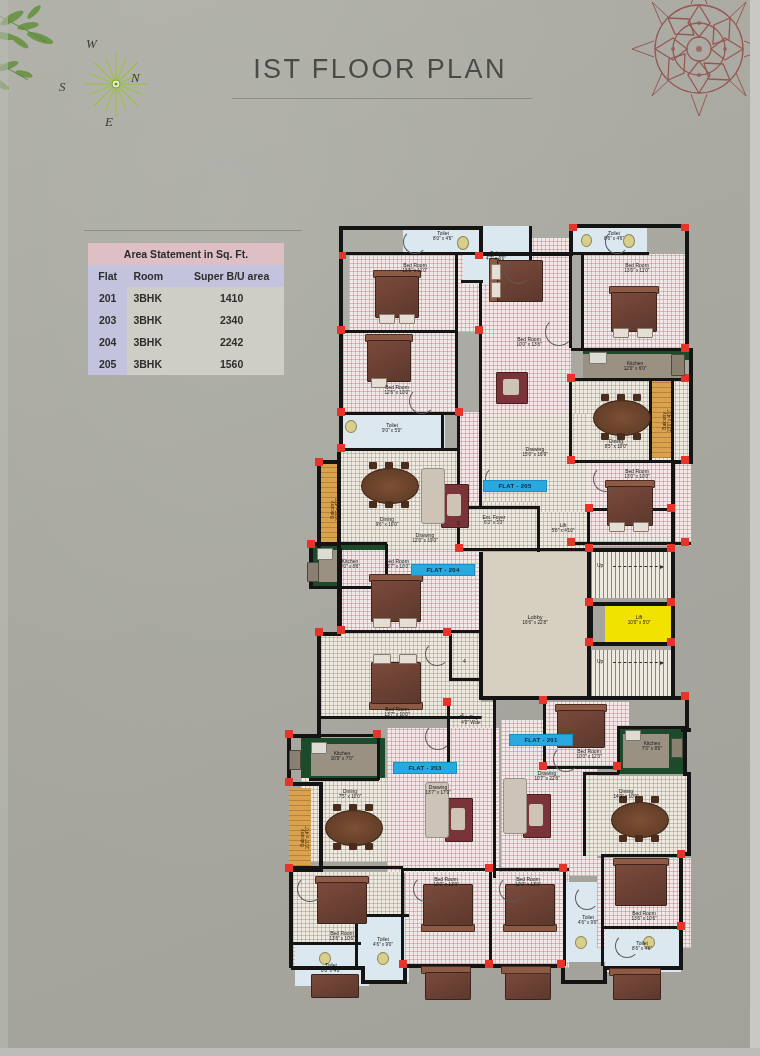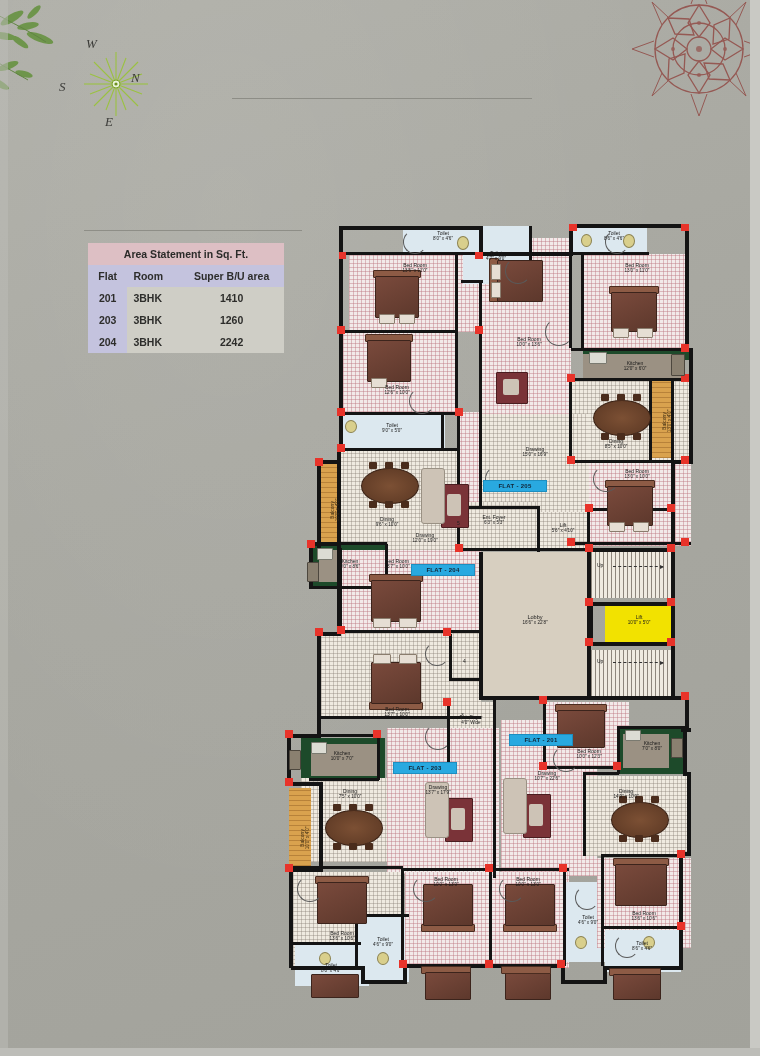--- a/index.html
+++ b/index.html
@@ -200,20 +200,21 @@
       </g>
       <circle cx="54" cy="50" r="4" fill="#e9f3d8" stroke="#7ba02c" stroke-width="1"></circle>
       <circle cx="54" cy="50" r="1.6" fill="#6d901f"></circle>
     </svg>
     <span class="lbl" style="left:24px;top:2px;">W</span>
     <span class="lbl" style="left:69px;top:36px;">N</span>
     <span class="lbl" style="left:-3px;top:45px;">S</span>
     <span class="lbl" style="left:43px;top:80px;">E</span>
   </div>
 
+  <div class="title">IST FLOOR PLAN</div>
   <div class="title-rule"></div>
 
   <div class="as-rule"></div>
   <div class="as-table">
     <table>
       <tbody>
           <tr>
             <td class="as-caption" colspan="3">Area Statement in Sq. Ft.</td>
           </tr>
       <tr class="as-hdr">
@@ -222,26 +223,31 @@
         <td class="c2">Super B/U area</td>
       </tr>
       <tr class="as-row">
         <td class="c0">201</td>
         <td class="c1">3BHK</td>
         <td class="c2">1410</td>
       </tr>
       <tr class="as-row">
         <td class="c0">203</td>
         <td class="c1">3BHK</td>
-        <td class="c2">1260</td>
+        <td class="c2">2340</td>
       </tr>
       <tr class="as-row">
         <td class="c0">204</td>
         <td class="c1">3BHK</td>
         <td class="c2">2242</td>
+      </tr>
+      <tr class="as-row">
+        <td class="c0">205</td>
+        <td class="c1">3BHK</td>
+        <td class="c2">1560</td>
       </tr>
     </tbody>
       </table>
   </div>
 
   <div id="plan">
 
     <div class="rm f-bath" style="left:150px;top:4px;width:78px;height:26px;"></div>
     <div class="rm f-tile" style="left:96px;top:32px;width:132px;height:78px;"></div>
     <div class="rm f-tile" style="left:86px;top:110px;width:118px;height:80px;"></div>

